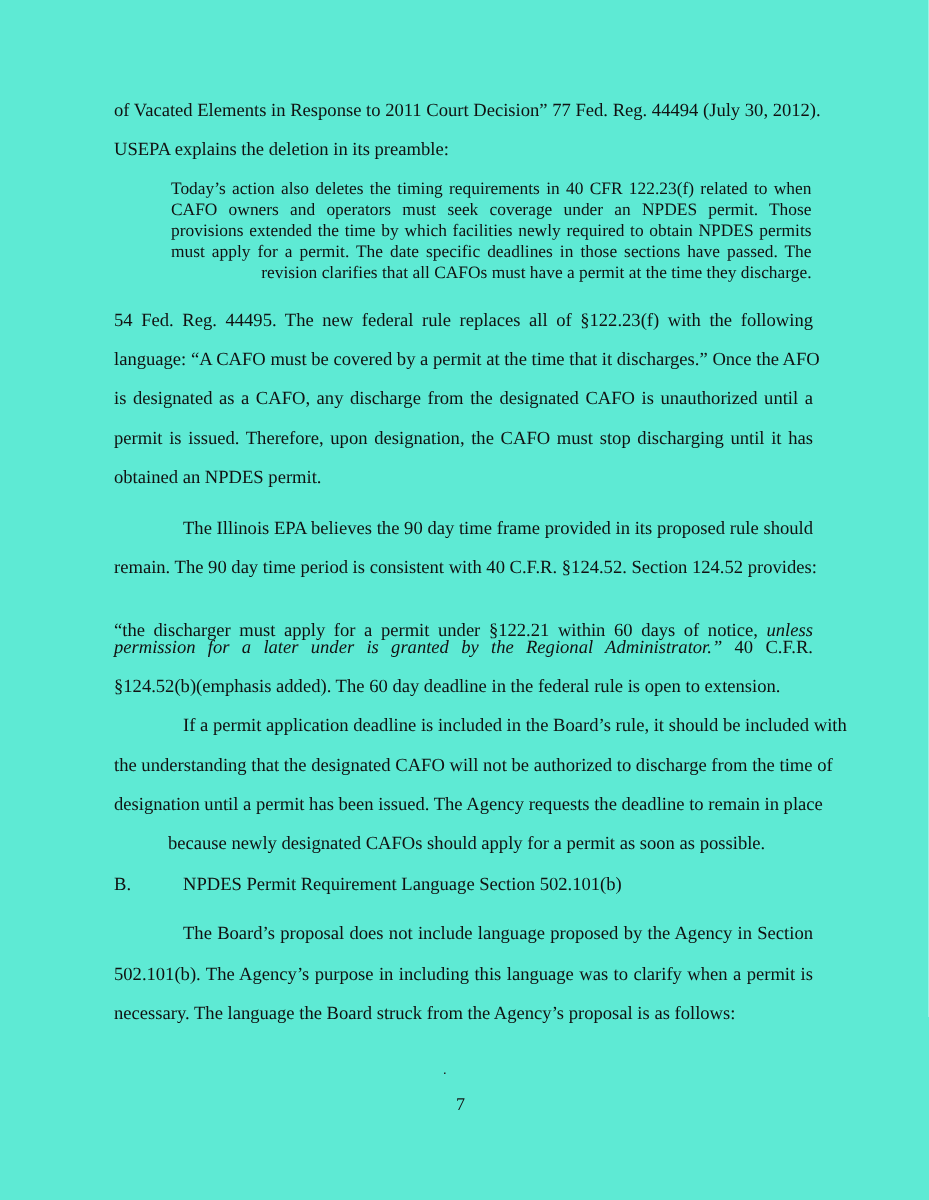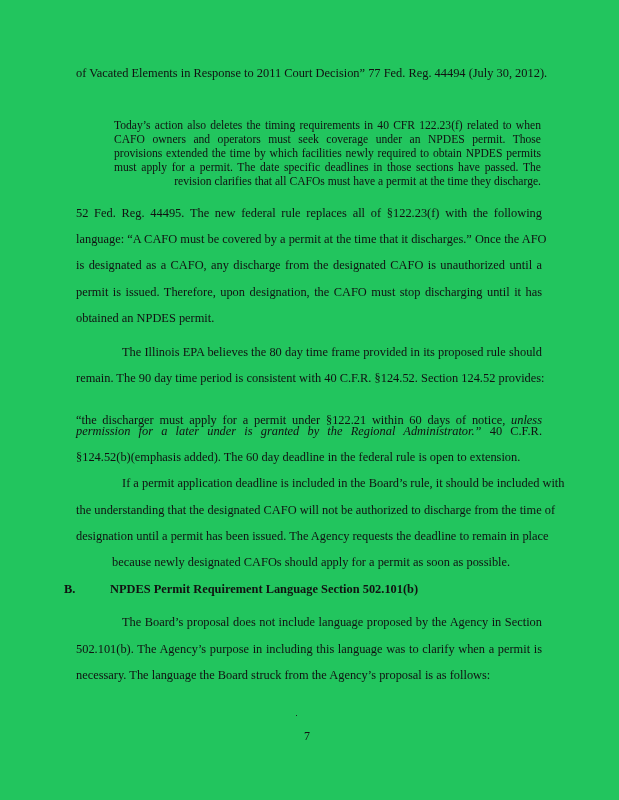--- a/index.html
+++ b/index.html
@@ -1,56 +1,57 @@
 <!DOCTYPE html>
 <html><head>
 <meta charset="utf-8">
 <style>
   html, body { margin: 0; padding: 0; background: #ffffff; }
   body { width: 619px; height: 800px; position: relative; overflow: hidden;
          font-family: "Liberation Serif", "DejaVu Serif", serif; color: #111; }
-  .page { position: absolute; left: 0; top: 0; width: 619px; height: 800px; background: #22c55e; }
+  .page { position: absolute; left: 0; top: 0; width: 619px; height: 800px; background: #5eead4; }
   .ln { position: absolute; left: 76px; width: 466px; font-size: 12.4px; line-height: 14px;
         white-space: nowrap; }
   .just { text-align: justify; text-align-last: justify; }
   .ind { left: 122px; width: 420px; }
   .bq { position: absolute; left: 114px; width: 427px; font-size: 11.6px; line-height: 14px;
         white-space: nowrap; }
   .bq.just { text-align: justify; text-align-last: justify; }
-  .heading { position: absolute; left: 64px; font-size: 12.4px; font-weight: bold; line-height: 14px; }
+  .heading { position: absolute; left: 76px; font-size: 12.4px; font-weight: normal; line-height: 14px; }
   .heading .label { display: inline-block; width: 46px; }
   .pgnum { position: absolute; left: 304px; top: 729px; font-size: 12px; }
   .dot { position: absolute; left: 296px; top: 715px; width: 1px; height: 1px; background: #222; }
   i { font-style: italic; }
 </style>
 </head>
 <body>
 
 <div class="page">
 
   <div class="ln" style="top:66px;">of Vacated Elements in Response to 2011 Court Decision” 77 Fed. Reg. 44494 (July 30, 2012).</div>
+  <div class="ln" style="top:92px;">USEPA explains the deletion in its preamble:</div>
 
   <div>
     <div class="bq just" style="top:119px;">Today’s action also deletes the timing requirements in 40 CFR 122.23(f) related to when</div>
     <div class="bq just" style="top:133px;">CAFO owners and operators must seek coverage under an NPDES permit. Those</div>
     <div class="bq just" style="top:147px;">provisions extended the time by which facilities newly required to obtain NPDES permits</div>
     <div class="bq just" style="top:161px;">must apply for a permit.  The date specific deadlines in those sections have passed.  The</div>
     <div class="bq" style="top:175px;text-align:right;">revision clarifies that all CAFOs must have a permit at the time they discharge.</div>
   </div>
 
   <div>
-    <div class="ln just" style="top:206px;">52 Fed. Reg. 44495.  The new federal rule replaces all of §122.23(f) with the following</div>
+    <div class="ln just" style="top:206px;">54 Fed. Reg. 44495.  The new federal rule replaces all of §122.23(f) with the following</div>
     <div class="ln just" style="top:232px;">language:  “A CAFO must be covered by a permit at the time that it discharges.”  Once the AFO</div>
     <div class="ln just" style="top:258px;">is designated as a CAFO, any discharge from the designated CAFO is unauthorized until a</div>
     <div class="ln just" style="top:285px;">permit is issued.  Therefore, upon designation, the CAFO must stop discharging until it has</div>
     <div class="ln" style="top:311px;">obtained an NPDES permit.</div>
   </div>
 
   <div>
-    <div class="ln ind just" style="top:345px;">The Illinois EPA believes the 80 day time frame provided in its proposed rule should</div>
+    <div class="ln ind just" style="top:345px;">The Illinois EPA believes the 90 day time frame provided in its proposed rule should</div>
     <div class="ln just" style="top:371px;">remain.  The 90 day time period is consistent with 40 C.F.R. §124.52.  Section 124.52 provides:</div>
     <div class="ln just" style="top:397px;margin-top:16px;"><span>“the discharger must apply for a permit under §122.21 within 60 days of notice, </span><i>unless</i></div>
     <div class="ln just" style="top:424px;"><i>permission for a later under is granted by the Regional Administrator.”</i><span> 40 C.F.R.</span></div>
     <div class="ln" style="top:450px;">§124.52(b)(emphasis added).  The 60 day deadline in the federal rule is open to extension.</div>
   </div>
 
   <div>
     <div class="ln ind just" style="top:476px;font-family:Liberation Serif, serif;">If a permit application deadline is included in the Board’s rule, it should be included with</div>
     <div class="ln just" style="top:503px;">the understanding that the designated CAFO will not be authorized to discharge from the time of</div>
     <div class="ln just" style="top:529px;">designation until a permit has been issued.  The Agency requests the deadline to remain in place</div>

